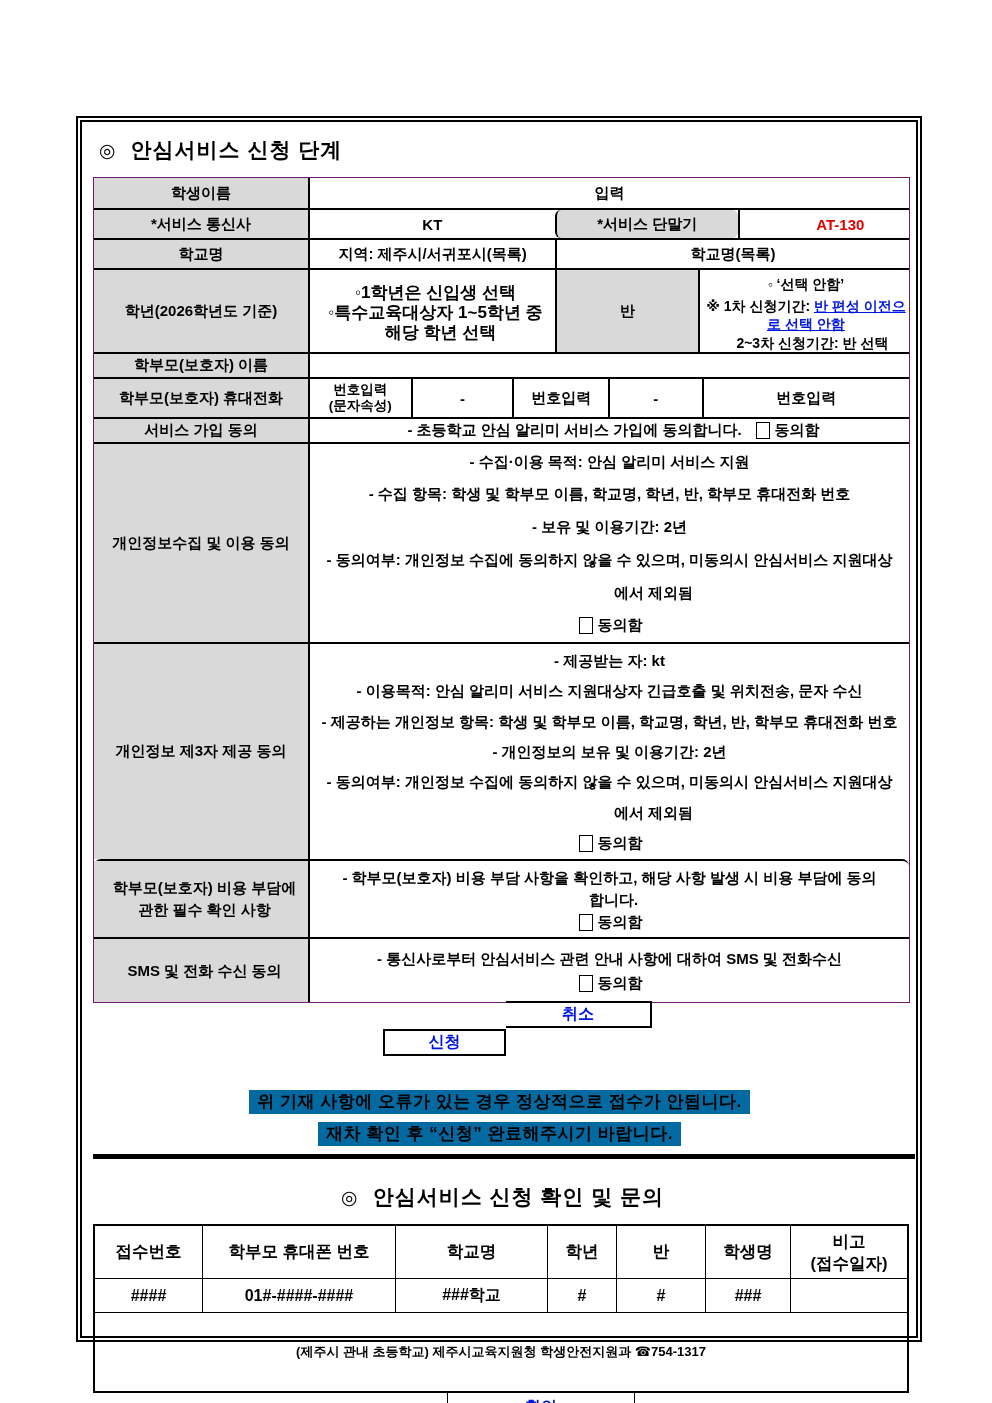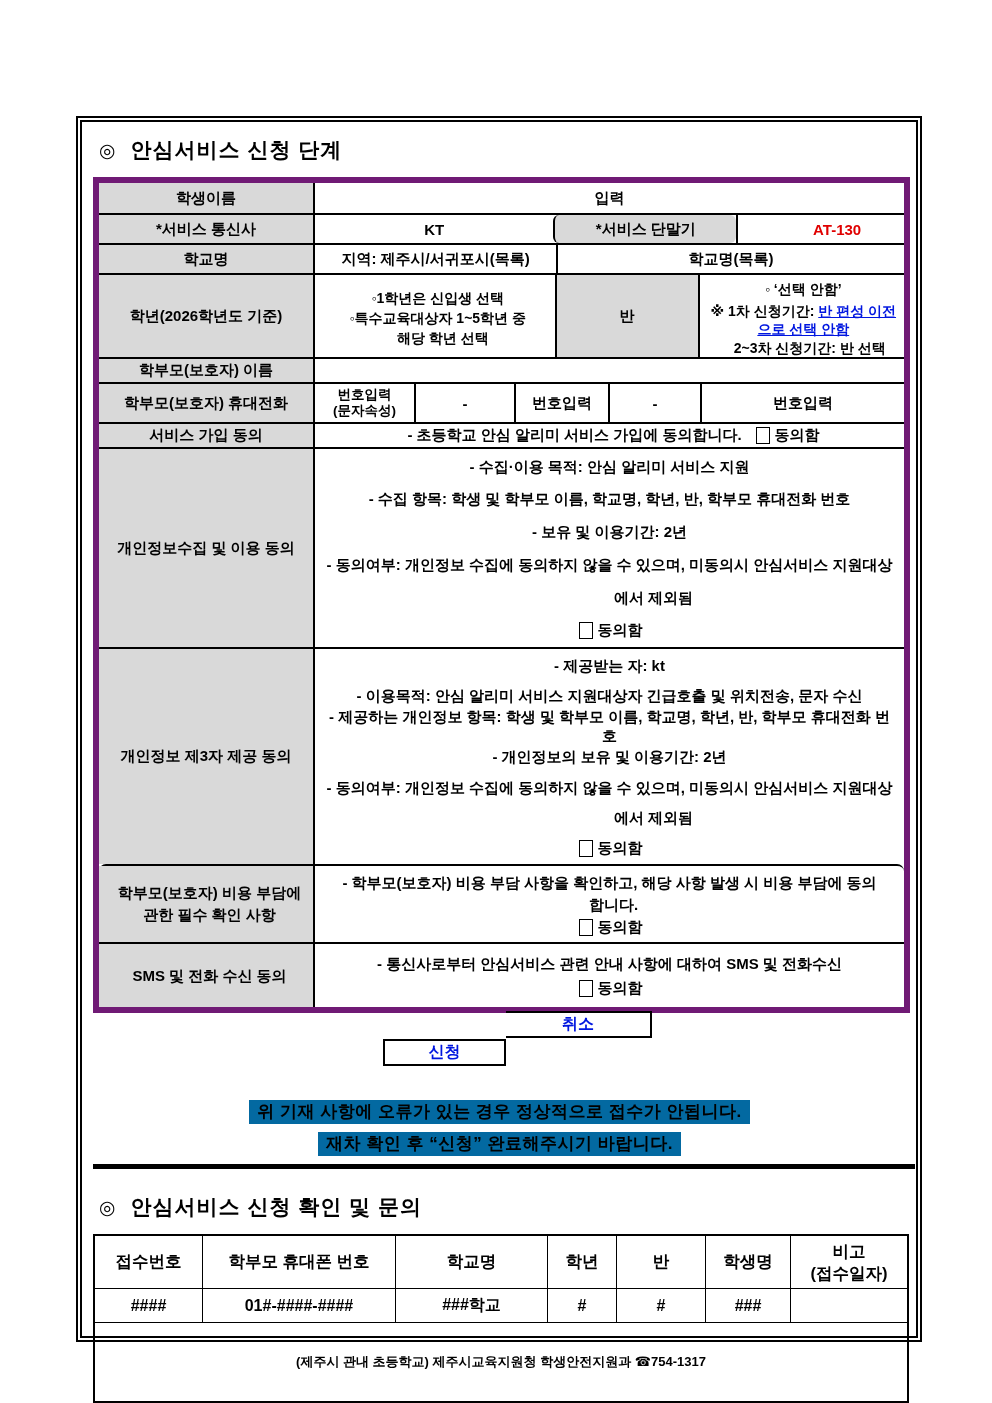--- a/index.html
+++ b/index.html
@@ -6,39 +6,39 @@
   body{width:992px;height:1403px;position:relative;
        font-family:"Liberation Sans","DejaVu Sans",sans-serif;color:#000;font-weight:700;}
   .page-outer{position:absolute;left:76px;top:116px;width:846px;height:1226px;
               border:2px solid #000;padding:2px;box-sizing:border-box;}
   .page-inner{border:2px solid #000;height:100%;box-sizing:border-box;padding:8px 10px 0 11px;position:relative;}
 
   .sec-title{font-size:21px;font-weight:800;margin:6px 0 13px 6px;letter-spacing:1px;}
   .sec-title .bul{font-size:19px;margin-right:14px;}
 
   
-  .t1{width:817px;border:6px solid #701a75;box-sizing:border-box;font-size:15px;}
+  .t1{width:817px;border:1px solid #701a75;box-sizing:border-box;font-size:15px;}
   .t1 .row{display:flex;border-top:2px solid #000;box-sizing:border-box;}
   .t1 .row:first-child{border-top:none;}
   .t1 .c{border-left:2px solid #000;box-sizing:border-box;display:flex;align-items:center;justify-content:center;text-align:center;}
   .t1 .c:first-child{border-left:none;}
   .lbl{width:214px;background:#d9d9d9;flex-shrink:0;}
   .left{justify-content:flex-start;text-align:left;}
 
   .h30{height:30px;} .h84{height:84px;} .h25{height:25px;} .h40{height:40px;}
   .h200{height:200px;} .h217{height:217px;} .h70{height:78px;border-radius:7px;} .h50{height:65px;}
 
   .w248{width:248px;} .w183{width:183px;border-radius:6px;} .w172{width:172px;padding-left:32px;} .w355{width:355px;}
   .w143{width:143px;} .w212{width:212px;} .w603{width:603px;}
   .w103{width:103px;} .w102{width:102px;} .w96{width:96px;} .w94{width:94px;} .w208{width:208px;}
 
   .red{color:#e00000;}
   .blue-u{color:#0016e0;text-decoration:underline;}
 
-  .grade-notes{flex-direction:column;align-items:flex-start;padding:4px 2px 0 8px;line-height:20px;font-size:14px;}
+  .grade-notes{flex-direction:column;align-items:flex-start;padding:4px 2px 0 8px;line-height:20px;font-size:17px;}
   .grade-notes .indent{padding-left:10px;}
   .class-notes{flex-direction:column;align-items:flex-start;padding:5px 2px 0 5px;line-height:18.5px;font-size:14px;}
   .class-notes .gap{height:9px;}
   .class-notes .indent{padding-left:13px;}
 
   .phone-sub{font-size:13.5px;line-height:16px;}
 
   .agree-box{display:inline-block;width:12px;height:15px;border:1.5px solid #000;vertical-align:-2px;margin:0 5px 0 2px;flex-shrink:0;}
   .agree-wrap{display:flex;align-items:center;}
 
@@ -60,21 +60,21 @@
   .btn-cancel{width:146px;border-left:none;}
 
   
   .notice{margin-top:34px;text-align:center;}
   .notice .nline{margin-bottom:9px;}
   .notice span{background:#0369a1;padding:2px 8px 3px 8px;font-size:17px;font-weight:700;letter-spacing:0.5px;}
 
   .divider{height:5px;background:#000;margin-top:8px;width:822px;}
 
   
-  .sec2-title{margin-top:24px;}
+  .sec2-title{margin-top:24px;text-align:center;}
   .t2{width:816px;border:2.5px solid #000;box-sizing:border-box;font-size:16.5px;margin-top:6px;}
   .t2 .row{display:flex;border-top:1.5px solid #000;}
   .t2 .row:first-child{border-top:none;}
   .t2 .c{border-left:1.5px solid #000;box-sizing:border-box;display:flex;align-items:center;justify-content:center;text-align:center;flex-direction:column;}
   .t2 .c:first-child{border-left:none;}
   .t2 .hrow{height:52px;}
   .t2 .vrow{height:33px;font-size:16px;}
   .c1{width:107px;} .c2{width:193px;} .c3{width:152px;} .c4{width:69px;} .c5{width:89px;} .c6{width:85px;} .c7{flex:1;}
   .t2 .frow{height:78px;}
   .t2 .fcell{width:100%;display:flex;align-items:center;justify-content:center;font-size:13px;}

